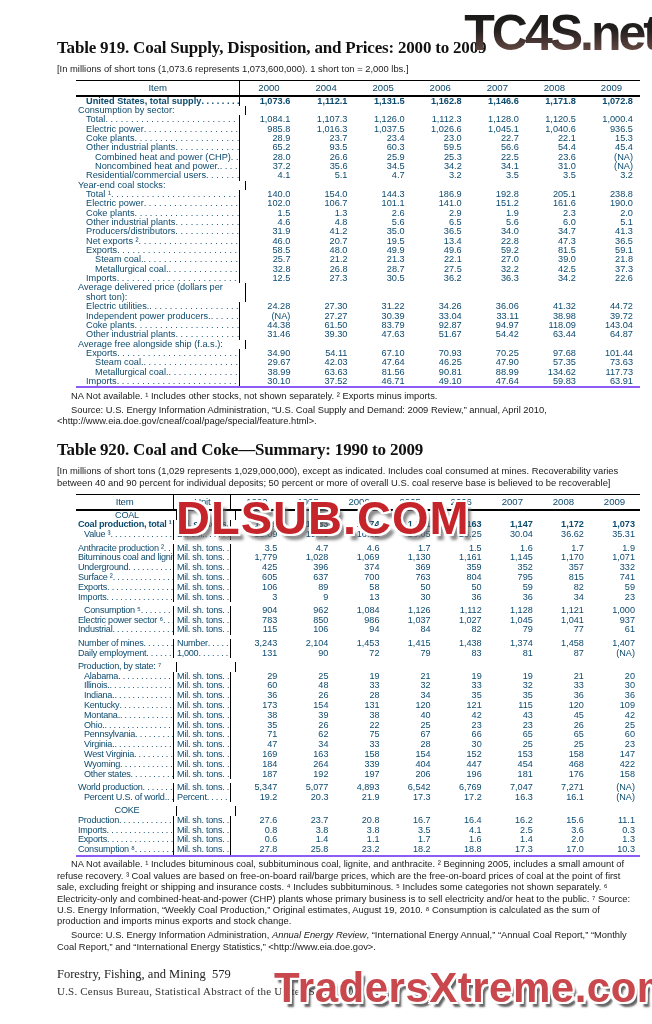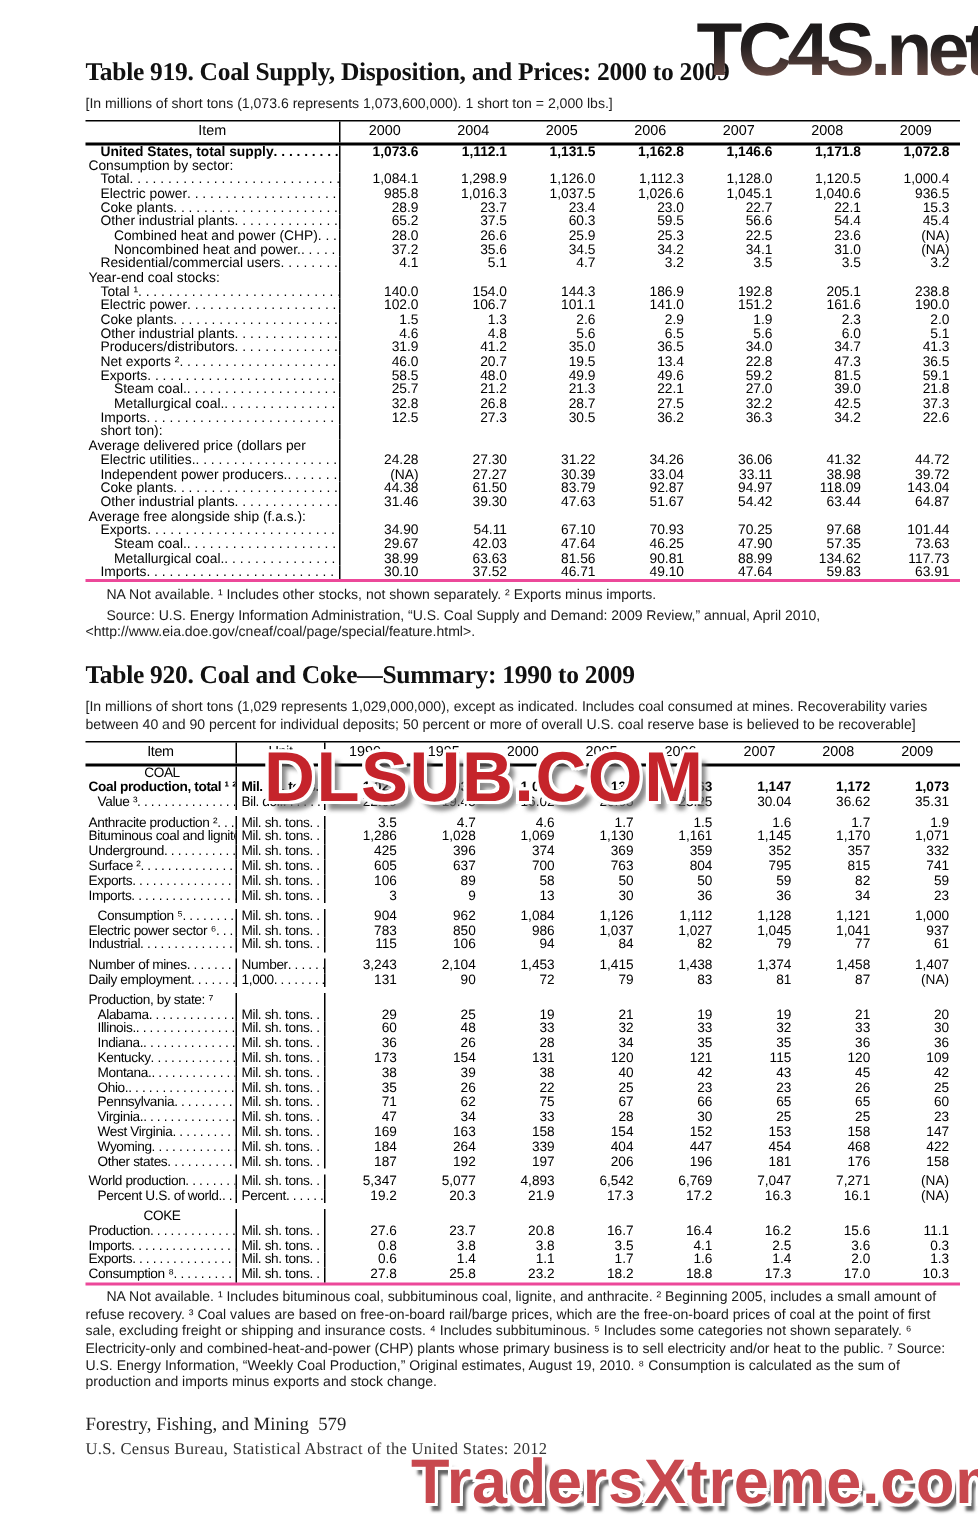--- a/index.html
+++ b/index.html
@@ -4,21 +4,21 @@
 <style>
   html,body{margin:0;padding:0;background:#e8e8e8;}
   .page{position:relative;width:652px;height:1024px;background:#fff;overflow:hidden;
         box-sizing:border-box;padding:38px 12px 0 57px;
         font-family:"Liberation Sans", sans-serif;color:#111;}
   
   h1.tbl-title{font-family:"Liberation Serif", serif;font-size:17px;font-weight:bold;
         margin:0 0 5px 0;letter-spacing:-0.2px;}
   p.tbl-note{font-size:9.4px;line-height:11.6px;margin:0 0 5px 0;color:#1a1a1a;}
   
-  .tbl{border-bottom:2px solid #ec4899;color:#000000;}
+  .tbl{border-bottom:2px solid #8b5cf6;color:#0c4a6e;margin-left:19px;}
   .thead{display:flex;height:14px;line-height:14px;border-top:1px solid #000;
         border-bottom:2px solid #000;font-size:9.6px;}
   .tr{display:flex;}
   .t919 .tr{height:9.35px;line-height:9.35px;font-size:9.2px;}
   .t920 .tr{height:9.8px;line-height:9.8px;font-size:9.1px;}
   .tr.gap{margin-top:3.5px;}
   .tr.bold{font-weight:bold;}
   .stub{display:flex;overflow:hidden;border-right:1px solid #000;box-sizing:border-box;}
   .t919 .stub{width:170px;}
   .t920 .stub{width:101px;letter-spacing:-0.25px;}
@@ -104,21 +104,21 @@
             <div class="stub ind0 section">
               <span class="lbl">Consumption by sector:</span>
             </div>
           </div>
           <div class="tr">
             <div class="stub ind1">
               <span class="lbl">Total</span>
               <span class="dots"></span>
             </div>
             <div class="td">1,084.1</div>
-            <div class="td">1,298.9</div>
+            <div class="td">1,107.3</div>
             <div class="td">1,126.0</div>
             <div class="td">1,112.3</div>
             <div class="td">1,128.0</div>
             <div class="td">1,120.5</div>
             <div class="td">1,000.4</div>
           </div>
           <div class="tr">
             <div class="stub ind1">
               <span class="lbl">Electric power</span>
               <span class="dots"></span>
@@ -143,21 +143,21 @@
             <div class="td">22.7</div>
             <div class="td">22.1</div>
             <div class="td">15.3</div>
           </div>
           <div class="tr">
             <div class="stub ind1">
               <span class="lbl">Other industrial plants</span>
               <span class="dots"></span>
             </div>
             <div class="td">65.2</div>
-            <div class="td">37.5</div>
+            <div class="td">93.5</div>
             <div class="td">60.3</div>
             <div class="td">59.5</div>
             <div class="td">56.6</div>
             <div class="td">54.4</div>
             <div class="td">45.4</div>
           </div>
           <div class="tr">
             <div class="stub ind2">
               <span class="lbl">Combined heat and power (CHP)</span>
               <span class="dots"></span>
@@ -325,27 +325,27 @@
             </div>
             <div class="td">12.5</div>
             <div class="td">27.3</div>
             <div class="td">30.5</div>
             <div class="td">36.2</div>
             <div class="td">36.3</div>
             <div class="td">34.2</div>
             <div class="td">22.6</div>
           </div>
           <div class="tr">
+            <div class="stub ind0 section">
+              <span class="lbl">Average delivered price (dollars per</span>
+            </div>
+          </div>
+          <div class="tr">
             <div class="stub section ind1">
               <span class="lbl">short ton):</span>
-            </div>
-          </div>
-          <div class="tr">
-            <div class="stub ind0 section">
-              <span class="lbl">Average delivered price (dollars per</span>
             </div>
           </div>
           <div class="tr">
             <div class="stub ind1">
               <span class="lbl">Electric utilities.</span>
               <span class="dots"></span>
             </div>
             <div class="td">24.28</div>
             <div class="td">27.30</div>
             <div class="td">31.22</div>
@@ -539,21 +539,21 @@
           </div>
           <div class="tr">
             <div class="stub ind0">
               <span class="lbl">Bituminous coal and lignite ⁴</span>
               <span class="dots"></span>
             </div>
             <div class="unit">
               <span class="lbl">Mil. sh. tons</span>
               <span class="dots"></span>
             </div>
-            <div class="td">1,286</div>
+            <div class="td">1,779</div>
             <div class="td">1,028</div>
             <div class="td">1,069</div>
             <div class="td">1,130</div>
             <div class="td">1,161</div>
             <div class="td">1,145</div>
             <div class="td">1,170</div>
             <div class="td">1,071</div>
           </div>
           <div class="tr">
             <div class="stub ind0">
@@ -1031,20 +1031,21 @@
             <div class="td">23.2</div>
             <div class="td">18.2</div>
             <div class="td">18.8</div>
             <div class="td">17.3</div>
             <div class="td">17.0</div>
             <div class="td">10.3</div>
           </div>
         </div>
     </div>
     <p class="fn">NA Not available. ¹ Includes bituminous coal, subbituminous coal, lignite, and anthracite. ² Beginning 2005, includes a small amount of refuse recovery. ³ Coal values are based on free-on-board rail/barge prices, which are the free-on-board prices of coal at the point of first sale, excluding freight or shipping and insurance costs. ⁴ Includes subbituminous. ⁵ Includes some categories not shown separately. ⁶ Electricity-only and combined-heat-and-power (CHP) plants whose primary business is to sell electricity and/or heat to the public. ⁷ Source: U.S. Energy Information, “Weekly Coal Production,” Original estimates, August 19, 2010. ⁸ Consumption is calculated as the sum of production and imports minus exports and stock change.</p>
+    <p class="fn"><span>Source: U.S. Energy Information Administration, </span><i>Annual Energy Review</i><span>, “International Energy Annual,” “Annual Coal Report,” “Monthly Coal Report,” and “International Energy Statistics,” &lt;http://www.eia.doe.gov&gt;.</span></p>
   </section>
 
   <div class="footer-right">
     <span>Forestry, Fishing, and Mining</span>&nbsp;&nbsp;<span>579</span>
   </div>
   <div class="footer-left">U.S. Census Bureau, Statistical Abstract of the United States: 2012</div>
 
   <div class="wm wm-mid">DLSUB.COM</div>
   <div class="wm wm-bot">TradersXtreme.com</div>
 

